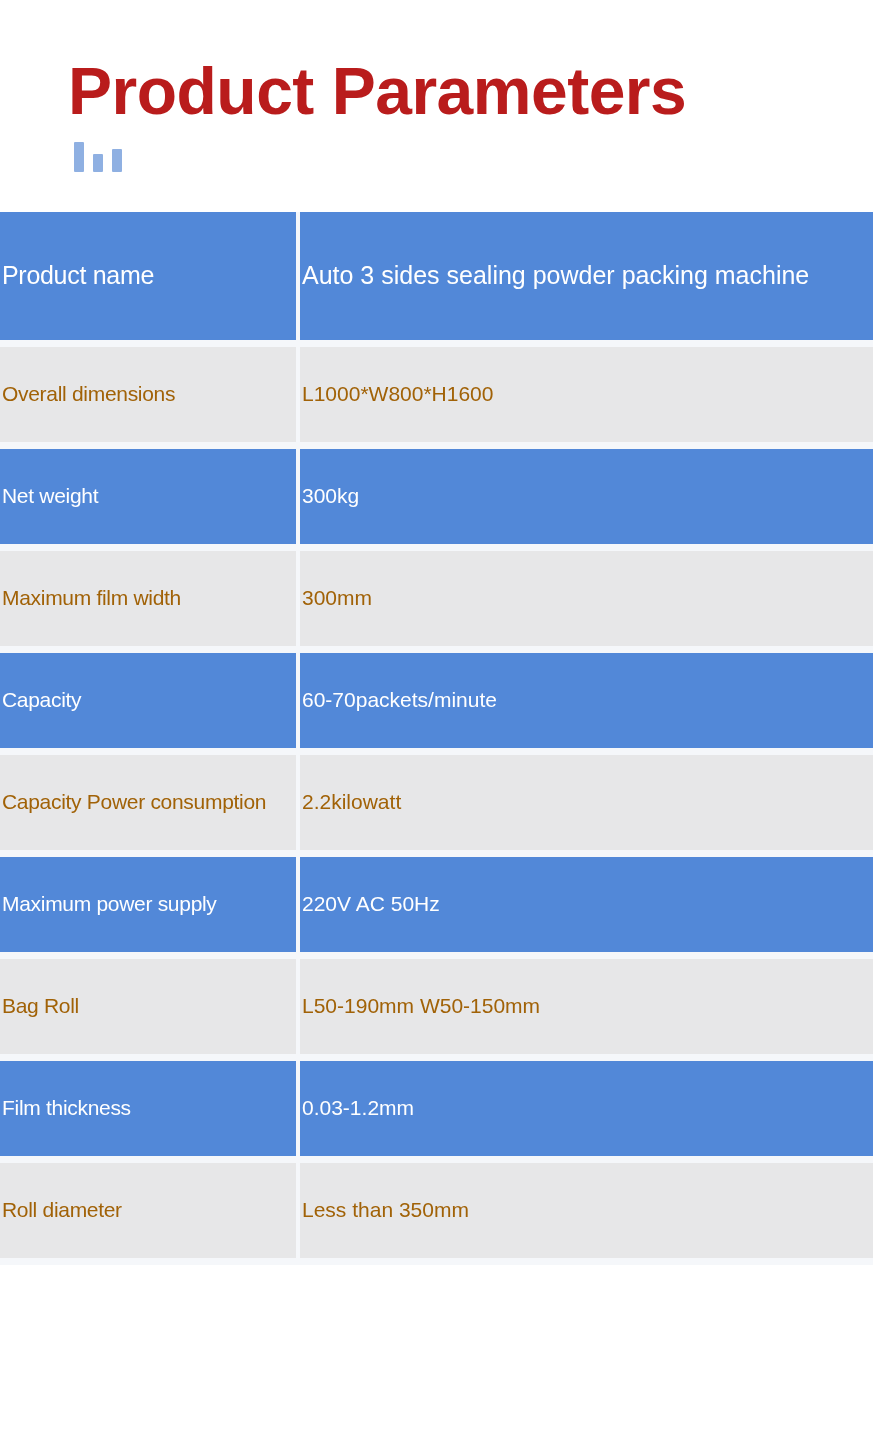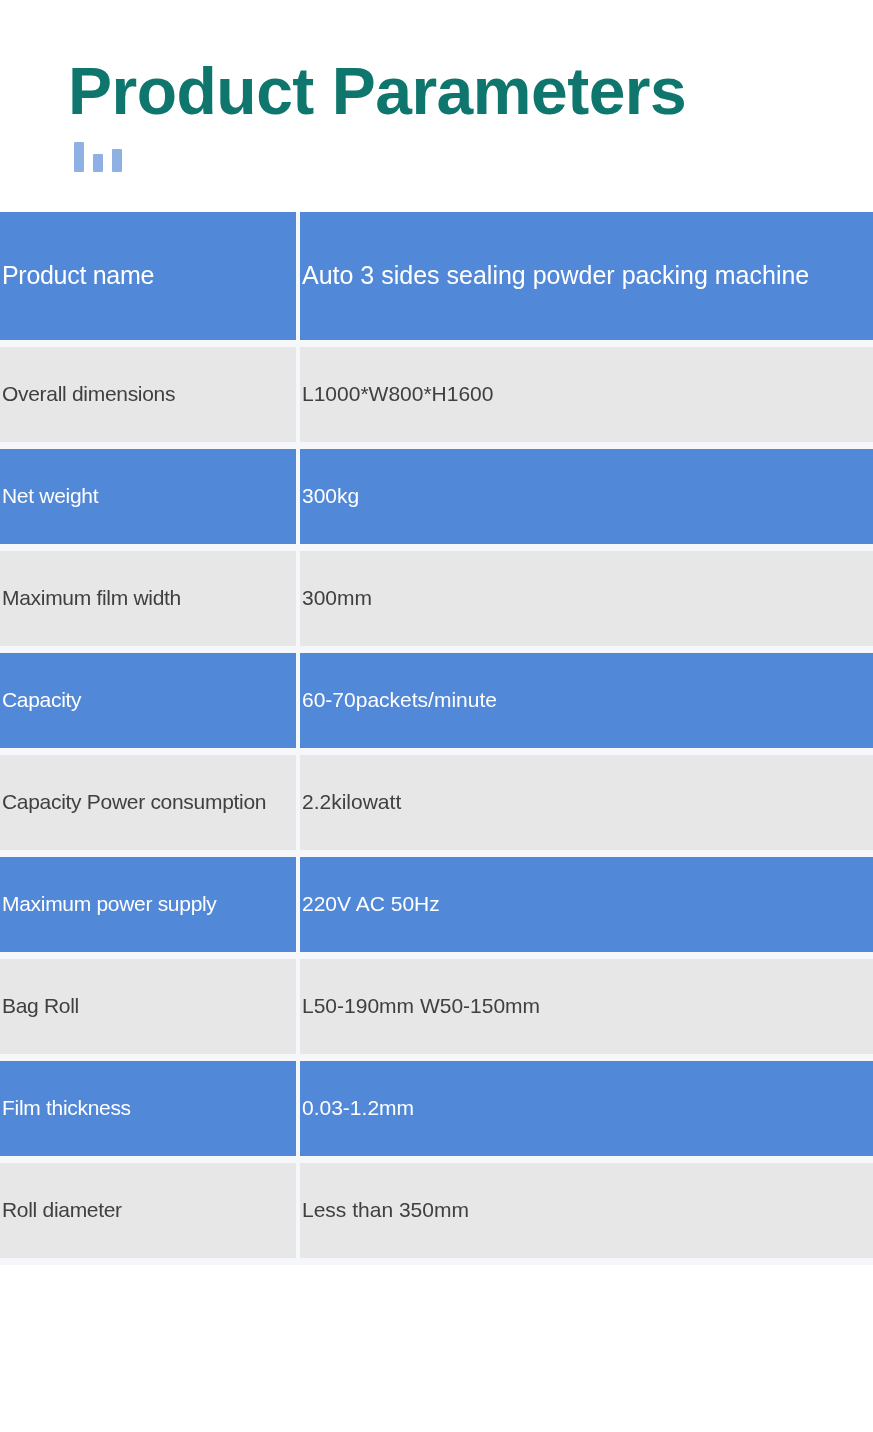--- a/index.html
+++ b/index.html
@@ -9,21 +9,21 @@
     font-family:"Liberation Sans", sans-serif;
     overflow:hidden;
   }
   .page { position:relative; width:873px; height:1432px; background:#fff; }
 
   
   .header { padding:58px 0 0 68px; height:212px; background:#ffffff; }
   .page-title {
     font-size:66px;
     font-weight:bold;
-    color:#0f766e;
+    color:#b91c1c;
     letter-spacing:-0.5px;
     line-height:1.0;
     white-space:nowrap;
   }
   .accent-bars {
     margin-top:16px;
     margin-left:6px;
     display:flex;
     align-items:flex-end;
     gap:9px;
@@ -51,21 +51,21 @@
 
   
   .row-gap td { height:7px; padding:0; background:#F5F7FA; border:0; }
 
   td.dark {
     background:#5288D8;
     color:#ffffff;
   }
   td.light {
     background:#E7E7E8;
-    color:#404040;
+    color:#a16207;
   }
   
   td.col-label { border-right:4px solid #F5F7FA; }
 
   .hdr-row td { height:128px; font-size:25px; }
   .hdr-row td.col-label { font-size:25px; }
   .data-row td { height:95px; font-size:21px; }
 
   .txt { display:block; line-height:1.25; white-space:nowrap; }
   .txt.tight { letter-spacing:-0.3px; }

